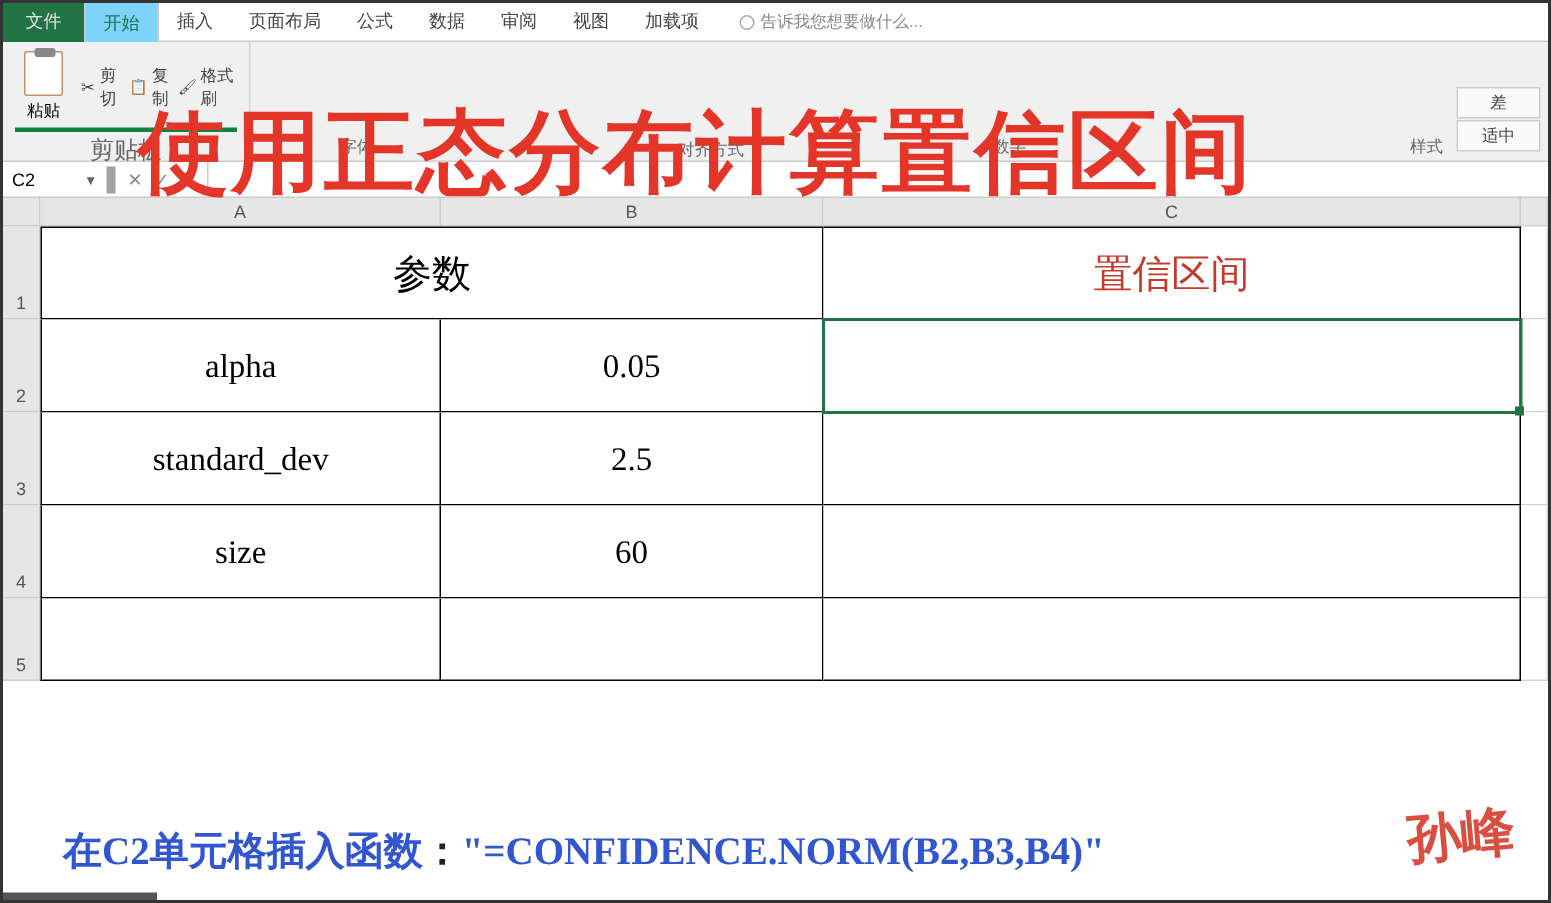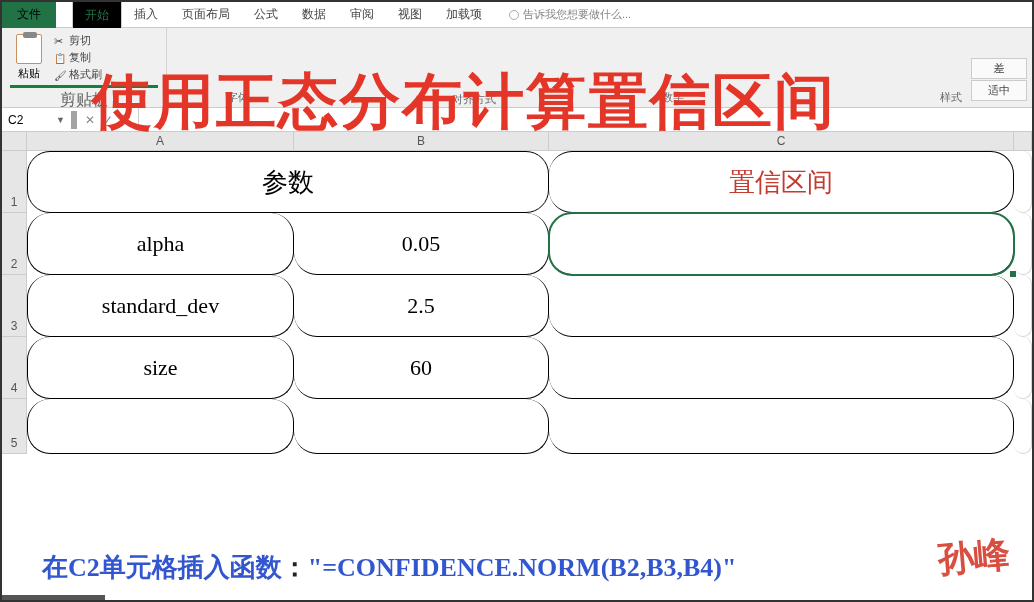--- a/index.html
+++ b/index.html
@@ -1,36 +1,36 @@
 <!DOCTYPE html>
 <html><head>
 <meta charset="utf-8">
 <style>
 * { margin: 0; padding: 0; box-sizing: border-box; }
 body { font-family: "Microsoft YaHei", sans-serif; font-size: 12px; background: #fff; width: 1034px; height: 602px; overflow: hidden; position: relative; border: 2px solid #333; }
 
 
 .ribbon-tabs { display: flex; align-items: center; background: #fff; height: 26px; border-bottom: 1px solid #ccc; }
 .tab { padding: 5px 12px; color: #444; cursor: pointer; font-size: 12px; }
-.tab.file { background: #217346; color: #000000; padding: 5px 15px; }
-.tab.active { background: #000000; border: 1px solid #ccc; border-bottom: 1px solid #f0f0f0; color: #217346; margin-bottom: -1px; margin-left: 16px; }
+.tab.file { background: #217346; color: #e5e5e5; padding: 5px 15px; }
+.tab.active { background: #7dd3fc; border: 1px solid #ccc; border-bottom: 1px solid #f0f0f0; color: #217346; margin-bottom: -1px; }
 .tell-me { display: flex; align-items: center; gap: 4px; color: #888; margin-left: 15px; font-size: 11px; }
 .bulb { width: 10px; height: 10px; border: 1px solid #aaa; border-radius: 50%; }
 
 
 .ribbon-body { height: 80px; background: #f0f0f0; border-bottom: 1px solid #ccc; display: flex; position: relative; }
 .ribbon-group { border-right: 1px solid #d4d4d4; padding: 4px 8px 2px; display: flex; flex-direction: column; justify-content: space-between; position: relative; }
 .group-content { flex: 1; display: flex; align-items: center; gap: 6px; }
 .group-label { text-align: center; font-size: 16px; color: #666; padding-top: 2px; border-top: 3px solid #15803d; margin-top: 2px; position: relative; }
 
 .paste-btn { display: flex; flex-direction: column; align-items: center; padding: 2px 6px; }
 .clipboard-icon { width: 26px; height: 30px; background: #fff; border: 1px solid #c89060; border-radius: 2px; position: relative; }
 .clipboard-icon::before { content: ""; position: absolute; top: -3px; left: 6px; width: 14px; height: 6px; background: #888; border-radius: 2px; }
 .paste-label { font-size: 11px; margin-top: 2px; }
-.clip-actions { display: flex; flex-direction: column; gap: 2px; font-size: 11px; color: #444; }
+.clip-actions { display: flex; gap: 2px; font-size: 11px; color: #444; }
 .clip-actions div { display: flex; align-items: center; gap: 3px; }
 .scissors, .copy-icn, .brush { width: 12px; height: 12px; display: inline-block; }
 .scissors::before { content: "✂"; font-size: 11px; }
 .copy-icn::before { content: "📋"; font-size: 10px; }
 .brush::before { content: "🖌"; font-size: 10px; }
 
 
 .overlay-title { position: absolute; top: 34px; left: 90px; font-size: 60px; font-weight: 900; color: #e43628; letter-spacing: 2px; z-index: 50; font-family: "SimHei", sans-serif; white-space: nowrap; }
 
 .right-ribbon { position: absolute; right: 5px; top: 30px; display: flex; flex-direction: column; gap: 1px; font-size: 11px; color: #444; }
@@ -46,21 +46,21 @@
 .fx-controls span { font-size: 12px; }
 .fx { font-style: italic; font-family: "Times New Roman"; color: #666; }
 .formula-input { flex: 1; padding: 2px 6px; }
 
 
 .grid { display: grid; grid-template-columns: 25px 267px 255px 465px 1fr; }
 .col-header, .row-header, .corner { background: #e6e6e6; border-right: 1px solid #ccc; border-bottom: 1px solid #ccc; text-align: center; font-size: 12px; padding: 2px 0; color: #555; }
 .corner { background: #e6e6e6; }
 .row-header { display: flex; align-items: flex-end; justify-content: center; padding-bottom: 3px; }
 
-.cell { border-right: 1px solid #d4d4d4; border-bottom: 1px solid #d4d4d4; background: #fff; display: flex; align-items: center; justify-content: center; font-size: 22px; font-family: "SimSun", serif; border-radius: 23px; }
+.cell { border-right: 1px solid #d4d4d4; border-bottom: 1px solid #d4d4d4; background: #fff; display: flex; align-items: center; justify-content: center; font-size: 22px; font-family: "SimSun", serif; }
 .tbl-r { border-right: 1.5px solid #000 !important; }
 .tbl-b { border-bottom: 1.5px solid #000 !important; }
 .tbl-t { border-top: 1.5px solid #000 !important; }
 .tbl-l { border-left: 1.5px solid #000 !important; }
 
 .row1 { height: 62px; }
 .row-data { height: 62px; }
 .row5 { height: 55px; }
 
 .header-cell { font-size: 26px; font-family: "SimSun", serif; }

